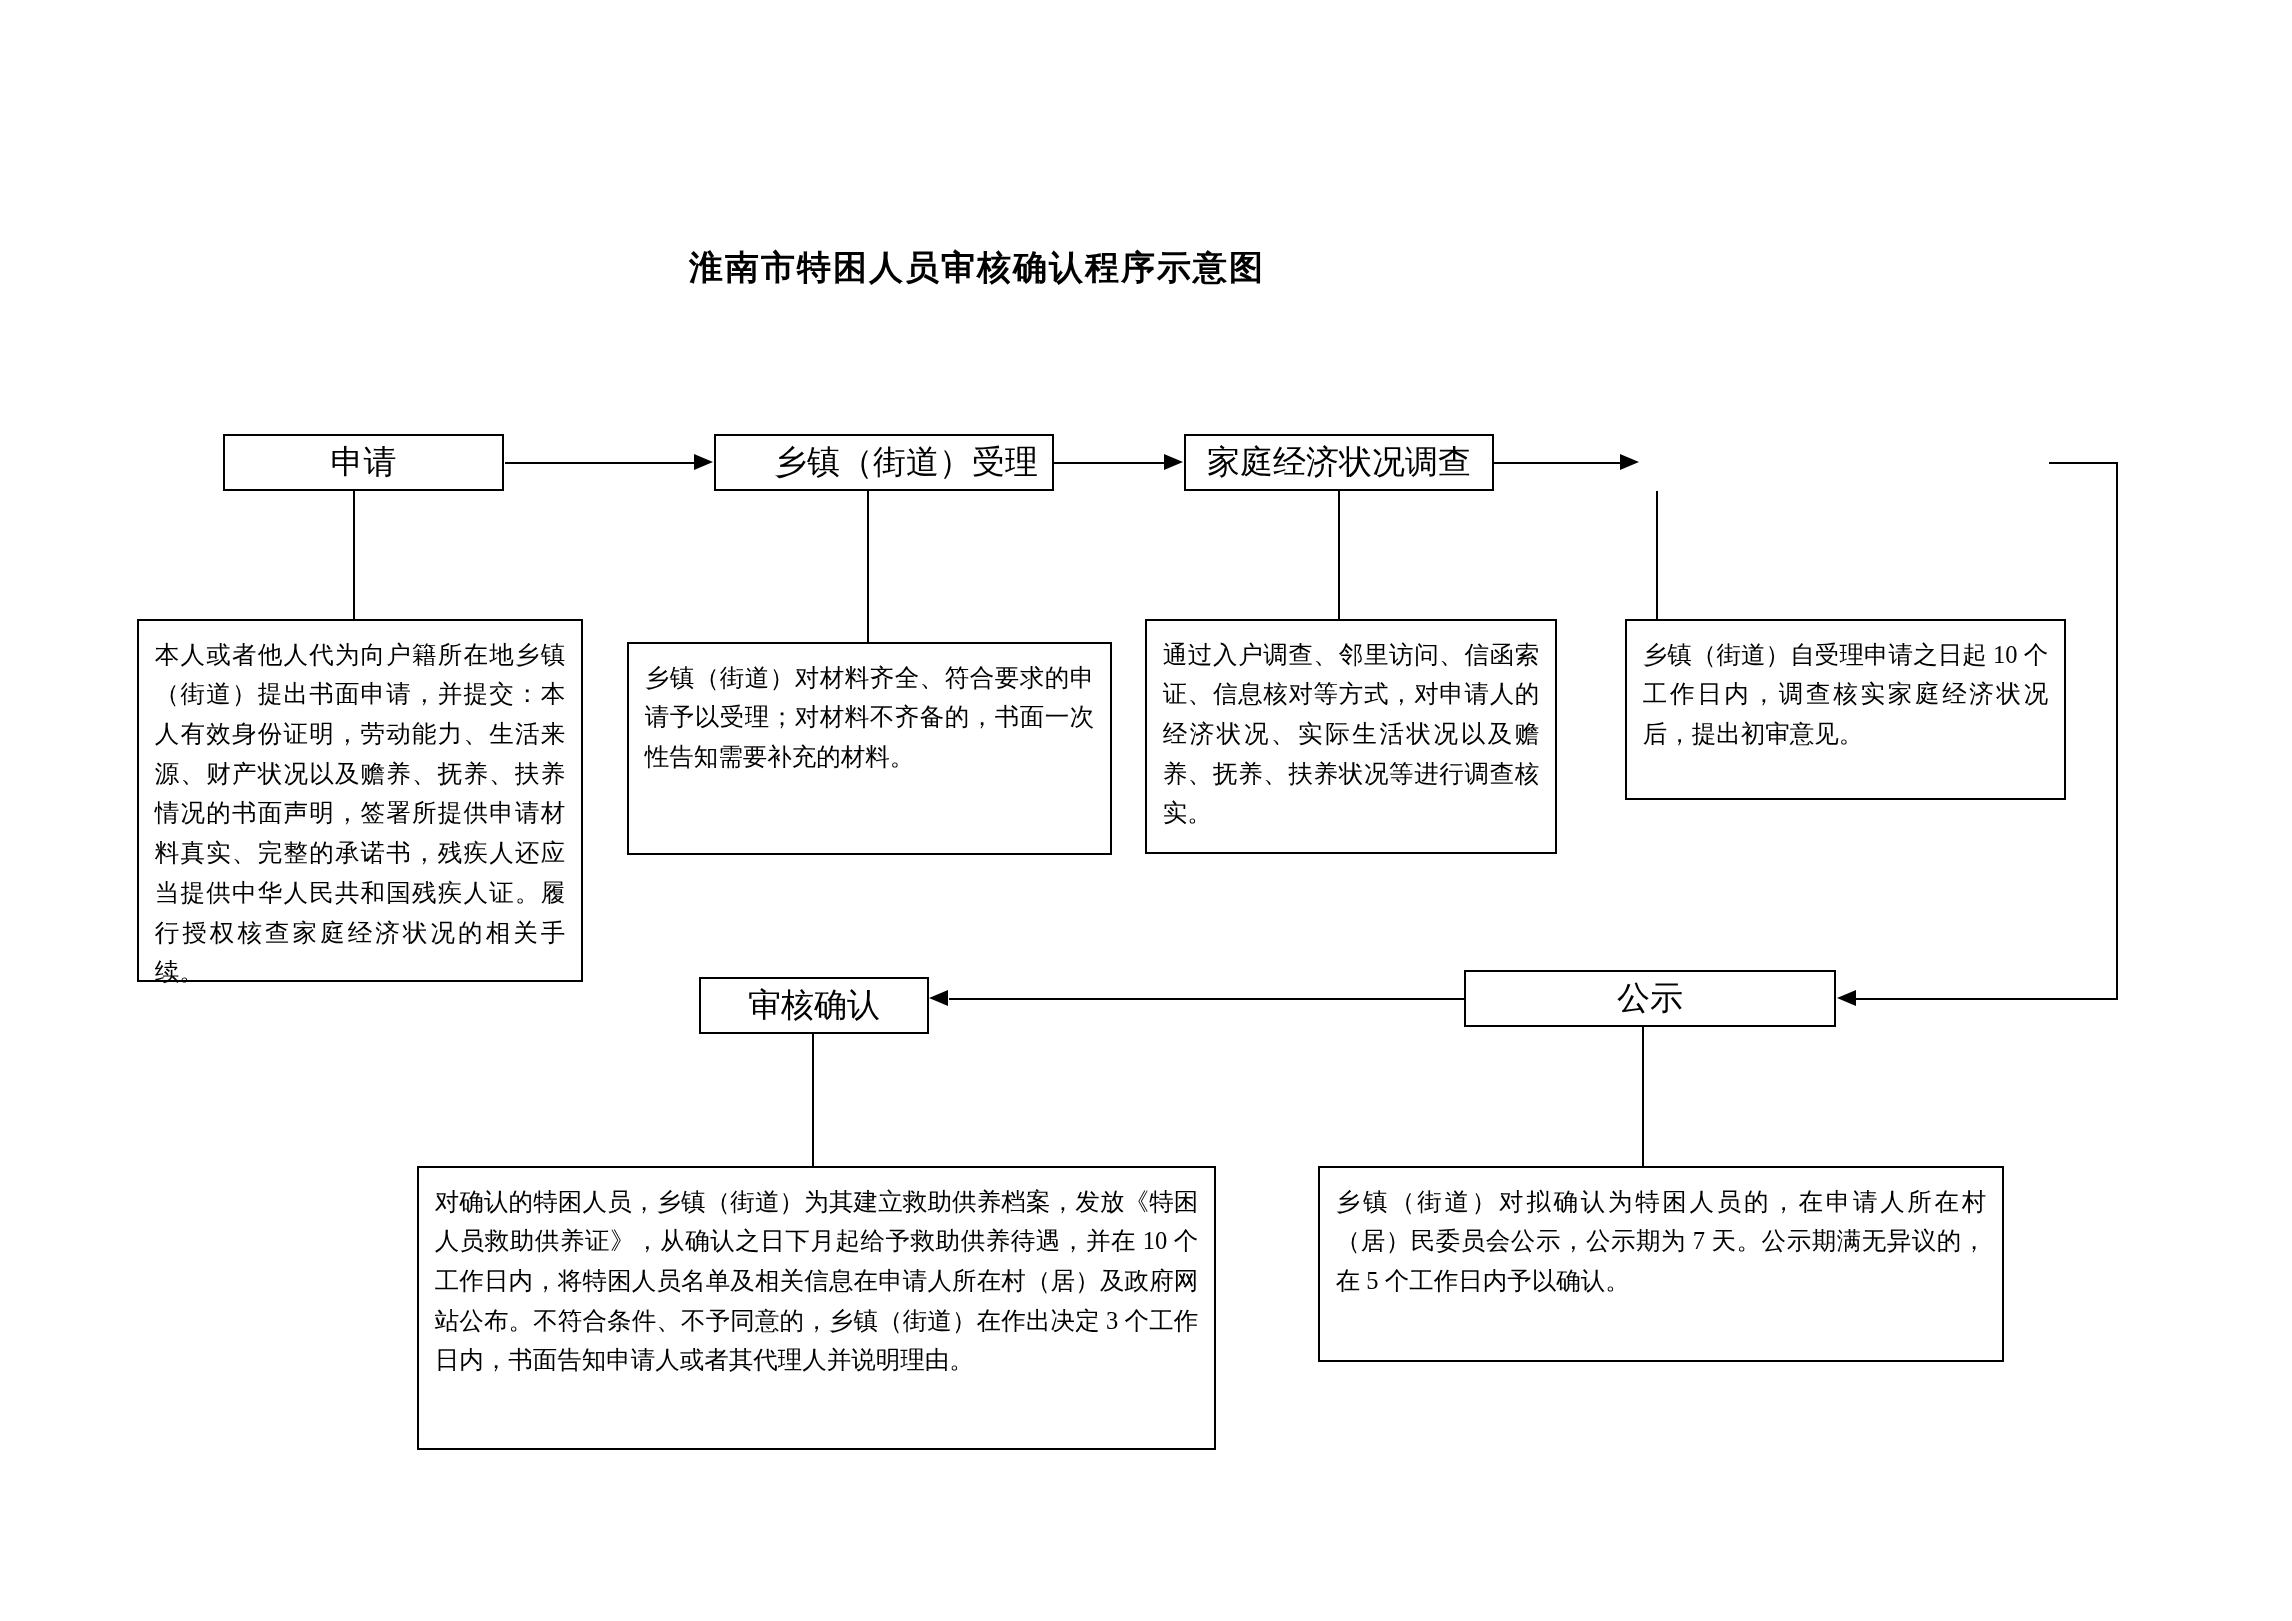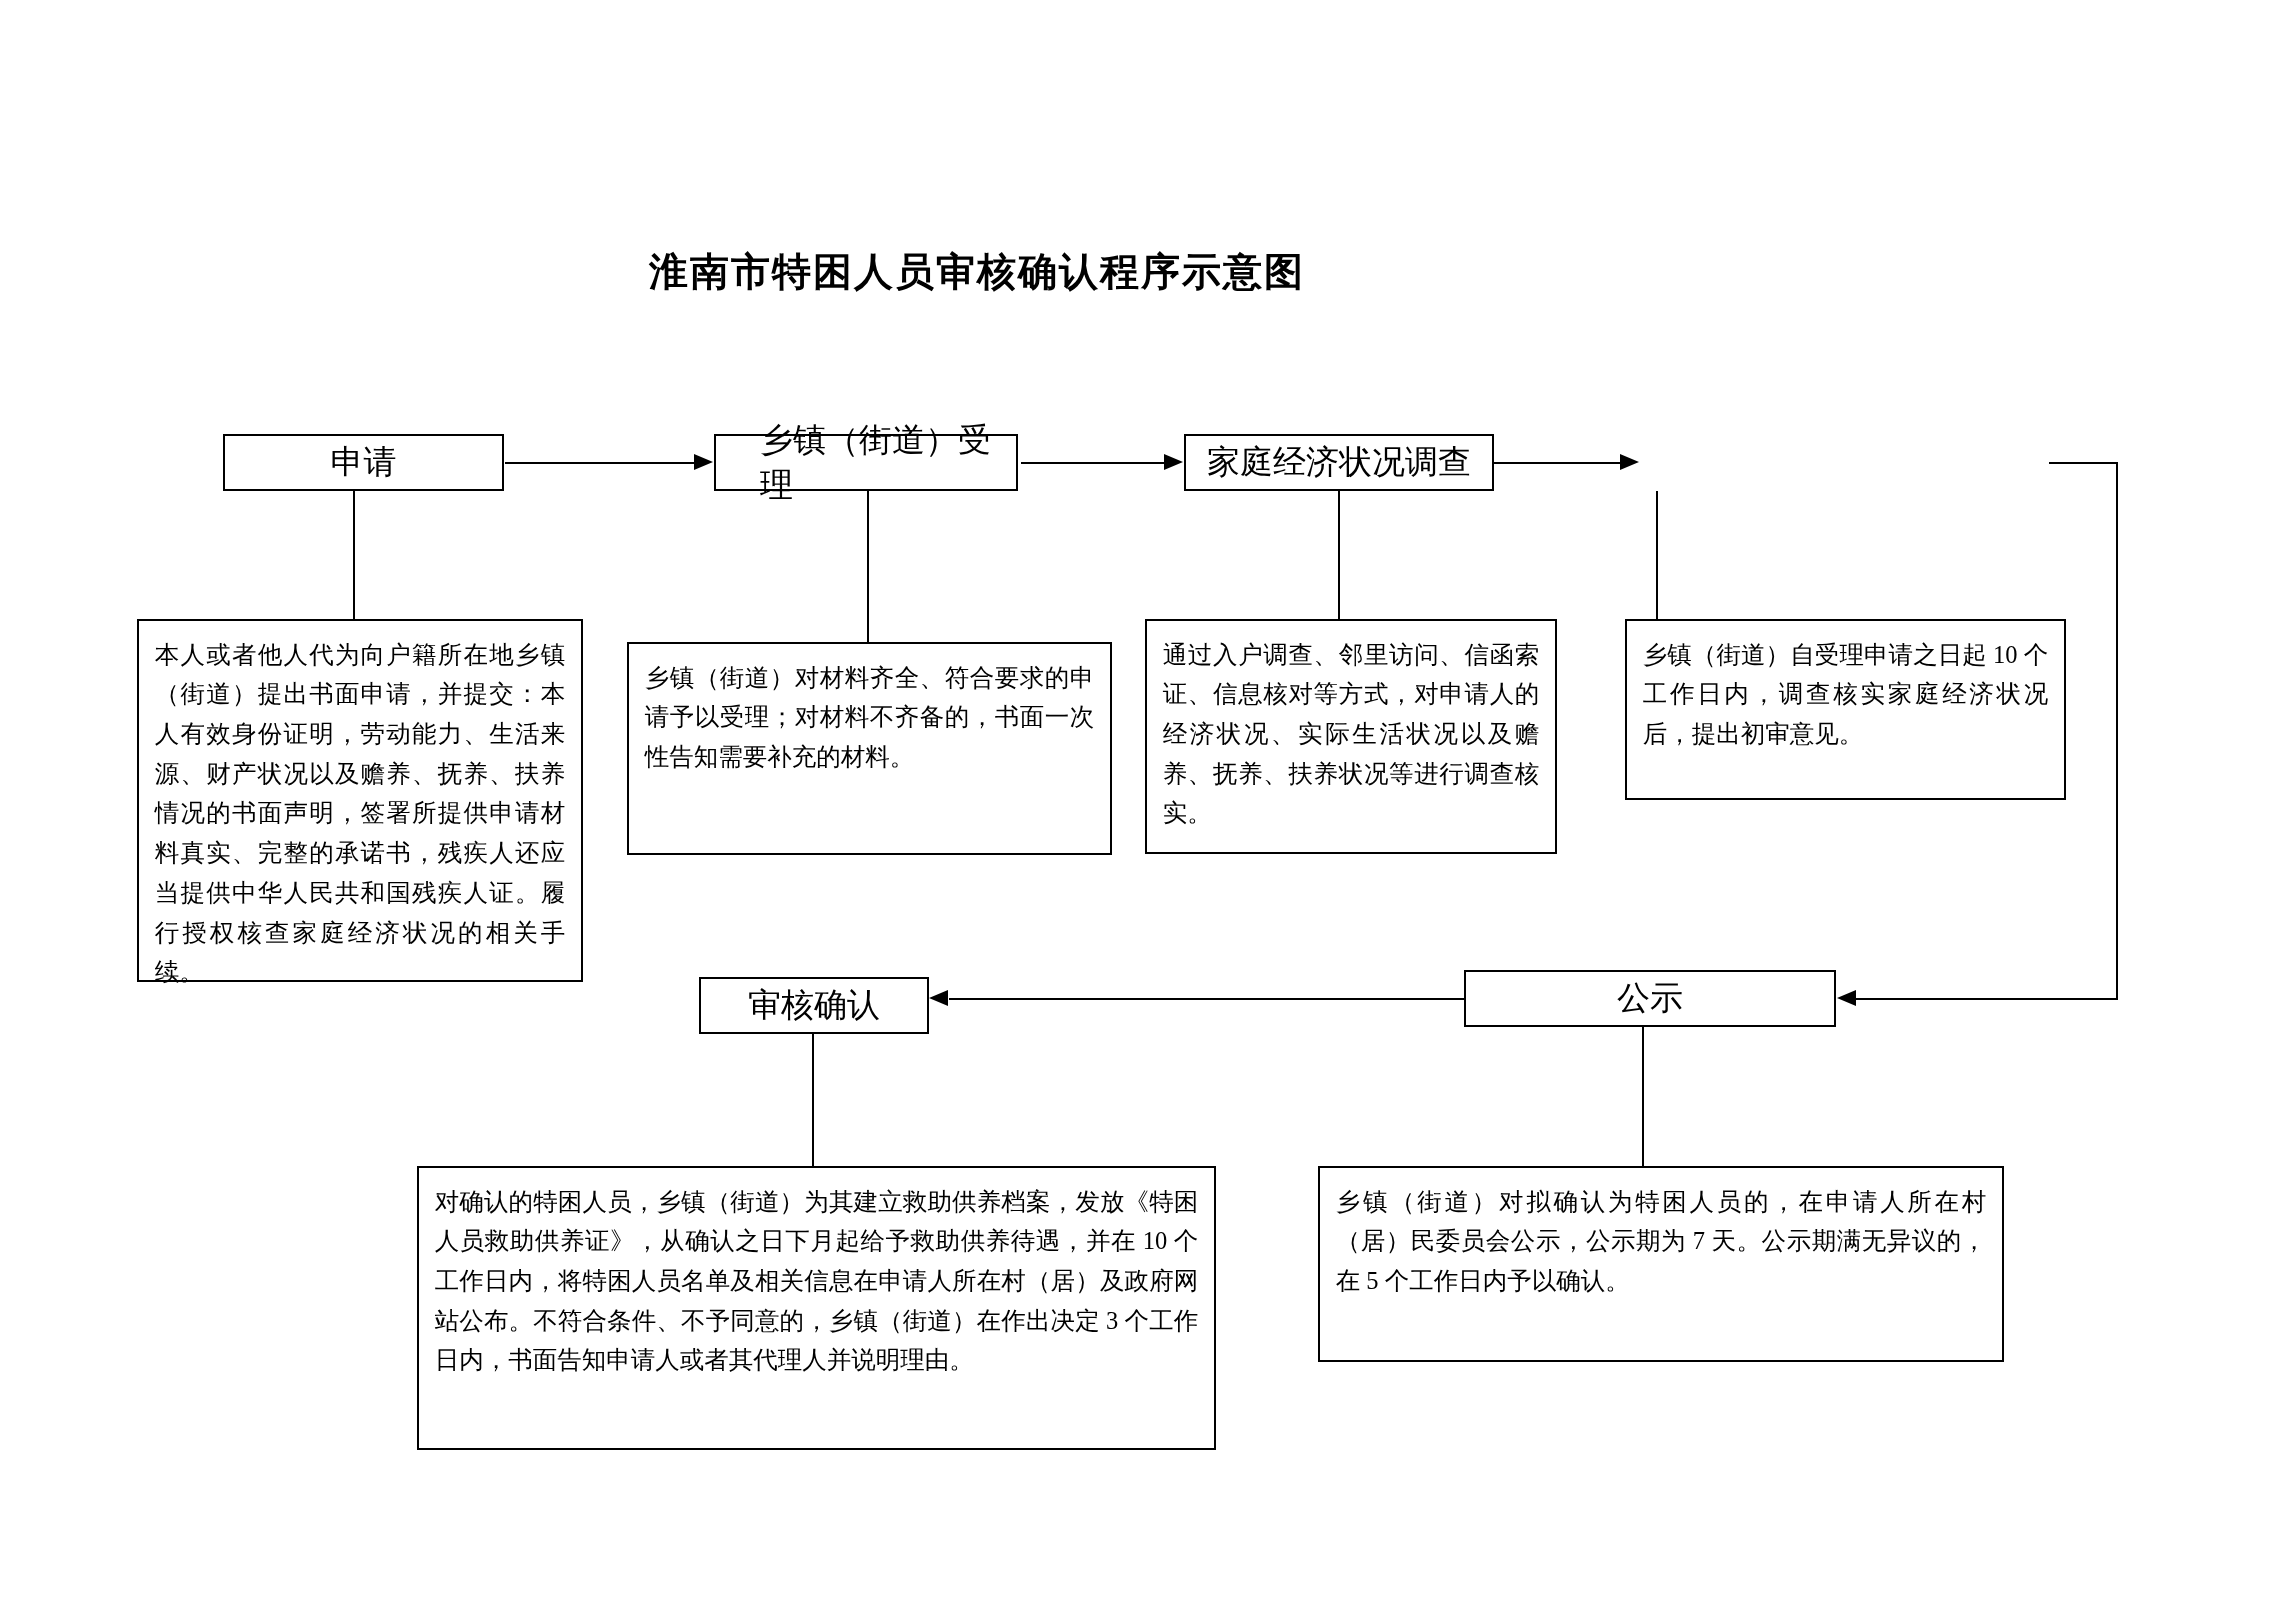--- a/index.html
+++ b/index.html
@@ -20,21 +20,21 @@
     left: 0; top: 0;
     width: 2293px;
     height: 1621px;
   }
   .title {
     position: absolute;
     left: 0;
     top: 245px;
     width: 1954px;
     text-align: center;
-    font-size: 39px;
+    font-size: 34px;
     font-weight: bold;
     letter-spacing: 2px;
   }
   .node {
     position: absolute;
     border: 2px solid #000;
     box-sizing: border-box;
     display: flex;
     align-items: center;
     justify-content: center;
@@ -81,21 +81,21 @@
 <body>
 
 <div id="canvas">
 
   <div class="title">淮南市特困人员审核确认程序示意图</div>
 
   <div class="node" style="left:223px; top:434px; width:281px; height:57px;">
     <span>申请</span>
   </div>
 
-  <div class="node" style="left:714px; top:434px; width:304px; height:57px;padding-left:44px;">
+  <div class="node" style="left:714px; top:434px; width:340px; height:57px;padding-left:44px;">
     <span>乡镇（街道）受理</span>
   </div>
 
   <div class="node" style="left:1184px; top:434px; width:310px; height:57px;">
     <span>家庭经济状况调查</span>
   </div>
 
 
   <div class="node" style="left:699px; top:970px; width:230px; height:57px;margin-top:7px;">
     <span>审核确认</span>

